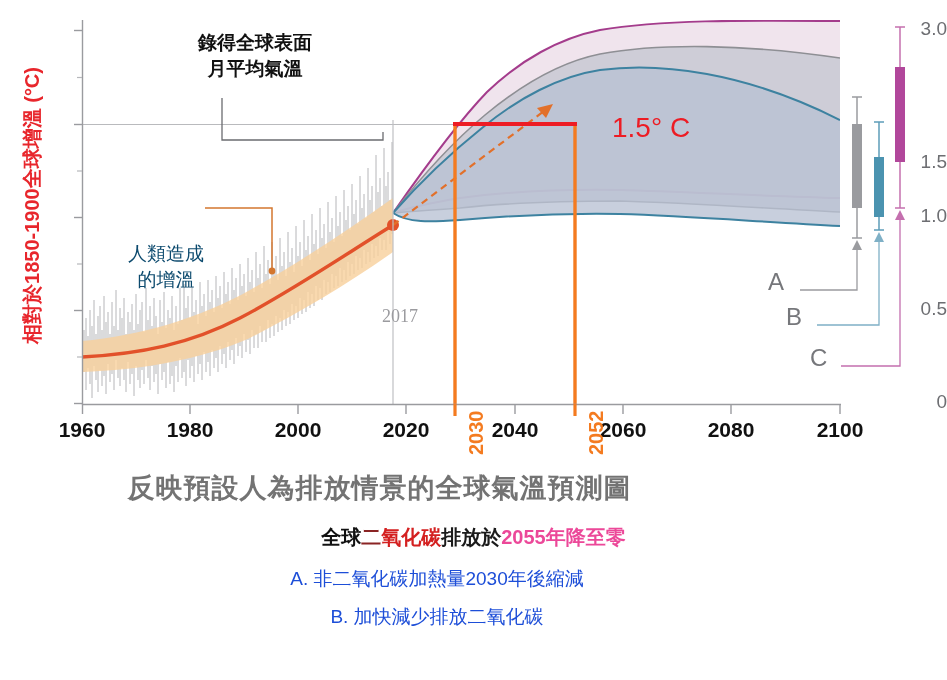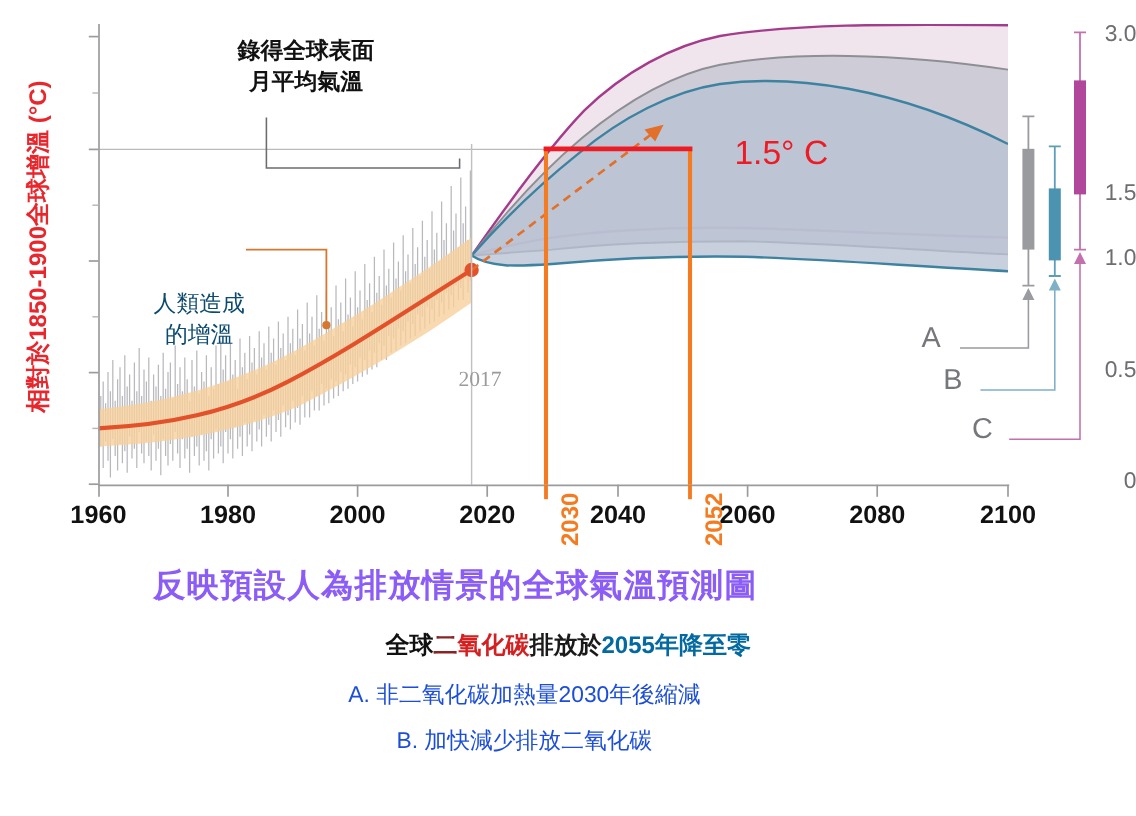--- a/index.html
+++ b/index.html
@@ -27,21 +27,21 @@
             color:#111;font-size:19px;font-weight:bold;line-height:1.35;}
   .anno-hum{position:absolute;left:96px;top:194px;width:140px;text-align:center;
             color:#0c4a6e;font-size:19px;line-height:1.35;margin-top:47px;}
   .lbl-2017{position:absolute;left:382px;top:306px;color:#9b9b9f;font-size:18px;font-family:Liberation Serif, serif;}
   .lbl-15{position:absolute;left:612px;top:112px;color:#ed1c24;font-size:28px;}
 
   .abc{position:absolute;color:#76777b;font-size:24px;}
 
   
   .title{position:absolute;left:0;top:470px;width:759px;text-align:center;
-         color:#8b5cf6;font-size:27px;font-weight:bold;letter-spacing:1px;}
+         color:#737373;font-size:27px;font-weight:bold;letter-spacing:1px;}
   .subtitle{position:absolute;left:0;top:524px;width:947px;text-align:center;
             font-size:20px;font-weight:bold;}
   .subtitle span{display:inline;}
   .leg{position:absolute;width:874px;text-align:center;color:#1d4ed8;font-size:19px;}
 </style>
 </head>
 <body>
 
 <div id="stage">
 
@@ -246,19 +246,19 @@
 
   <div class="lbl-15">1.5° C</div>
 
   <div class="abc" style="left:768px;top:268px;">A</div>
   <div class="abc" style="left:786px;top:303px;">B</div>
   <div class="abc" style="left:810px;top:344px;">C</div>
 
   <div class="title">反映預設人為排放情景的全球氣溫預測圖</div>
 
   <div class="subtitle">
-    <span style="color:#111;">全球</span><span style="color:#8a2424;">二</span><span style="color:#d42020;">氧化碳</span><span style="color:#1a1a1a;">排放於</span><span style="color:#0369a1;">2055年降至零</span>
+    <span style="color:#111;">全球</span><span style="color:#8a2424;">二</span><span style="color:#d42020;">氧化碳</span><span style="color:#1a1a1a;">排放於</span><span style="color:#ec4899;">2055年降至零</span>
   </div>
 
   <div class="leg" style="top:566px;">A. 非二氧化碳加熱量2030年後縮減</div>
   <div class="leg" style="top:604px;">B. 加快減少排放二氧化碳</div>
 
 </div>
 
 </body></html>

